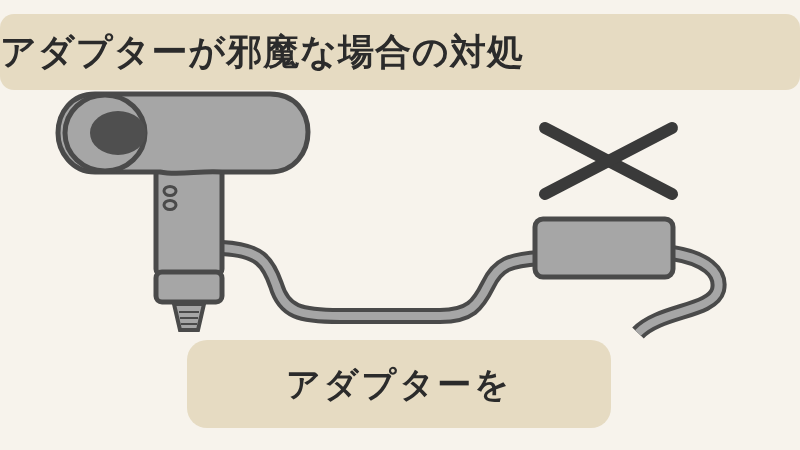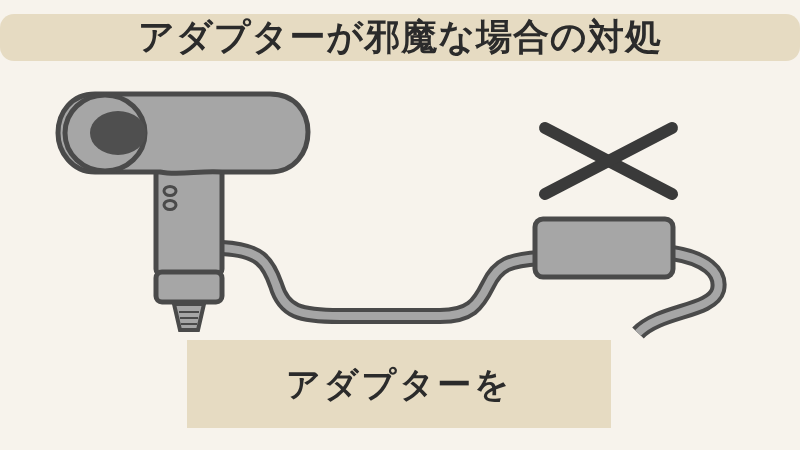--- a/index.html
+++ b/index.html
@@ -1,20 +1,20 @@
 <!DOCTYPE html>
 <html><head>
 <meta charset="utf-8">
 <style>
   html,body{margin:0;padding:0;}
   body{width:800px;height:450px;background:#f7f3ec;position:relative;overflow:hidden;font-family:"DejaVu Sans",sans-serif;}
-  .title-banner{position:absolute;left:0;top:14px;width:800px;height:47px;background:#e6dbc2;border-radius:14px;display:flex;align-items:center;justify-content:center;}
+  .title-banner{position:absolute;left:0;top:14px;width:800px;height:76px;background:#e6dbc2;border-radius:14px;display:flex;align-items:center;}
   .title-text{font-size:36px;font-weight:bold;color:#2b2b2b;letter-spacing:1px;}
   .illus{position:absolute;left:0;top:0;width:800px;height:450px;}
-  .caption-box{position:absolute;left:187px;top:340px;width:424px;height:88px;background:#e6dbc2;border-radius:0;display:flex;flex-direction:column;align-items:center;justify-content:center;}
+  .caption-box{position:absolute;left:187px;top:340px;width:424px;height:88px;background:#e6dbc2;border-radius:20px;display:flex;flex-direction:column;align-items:center;justify-content:center;}
   .caption-line{font-size:34px;font-weight:bold;color:#2b2b2b;line-height:40px;letter-spacing:3px;}
 </style>
 </head>
 <body>
 
 <svg class="illus" viewBox="0 0 800 450" xmlns="http://www.w3.org/2000/svg">
 
   <g>
     <path d="M222 248 C260 250 268 262 276 285 C284 312 300 316 340 316 L440 316 C470 316 478 305 488 285 C498 264 510 260 540 258" fill="none" stroke="#4a4a4a" stroke-width="16" stroke-linecap="round"></path>
     <path d="M222 248 C260 250 268 262 276 285 C284 312 300 316 340 316 L440 316 C470 316 478 305 488 285 C498 264 510 260 540 258" fill="none" stroke="#a6a6a6" stroke-width="8" stroke-linecap="round"></path>

